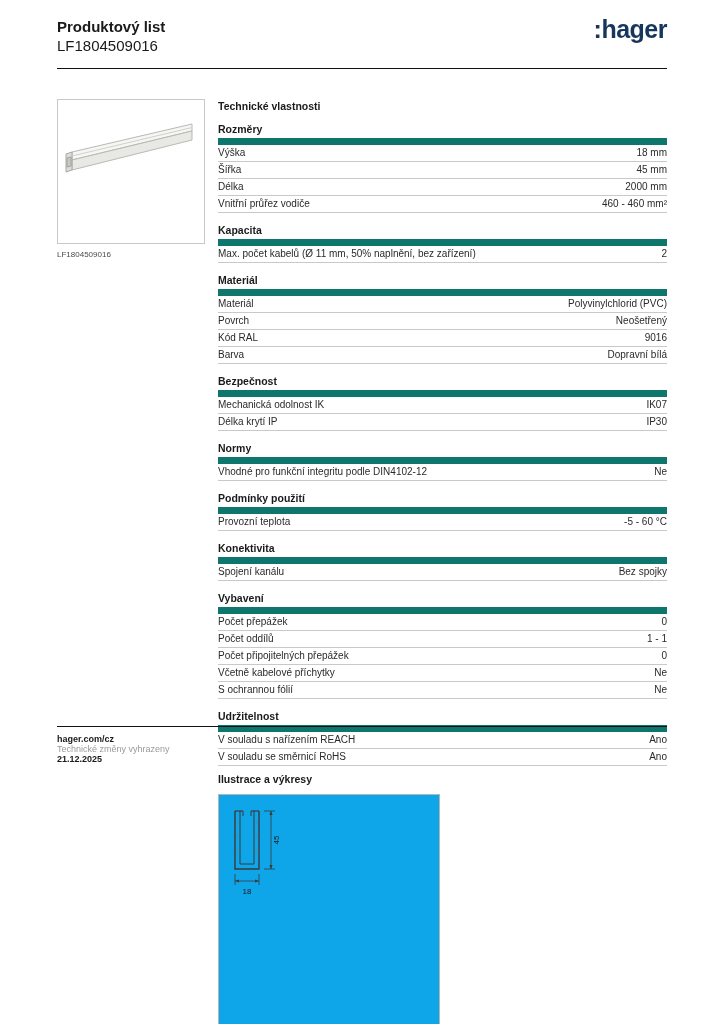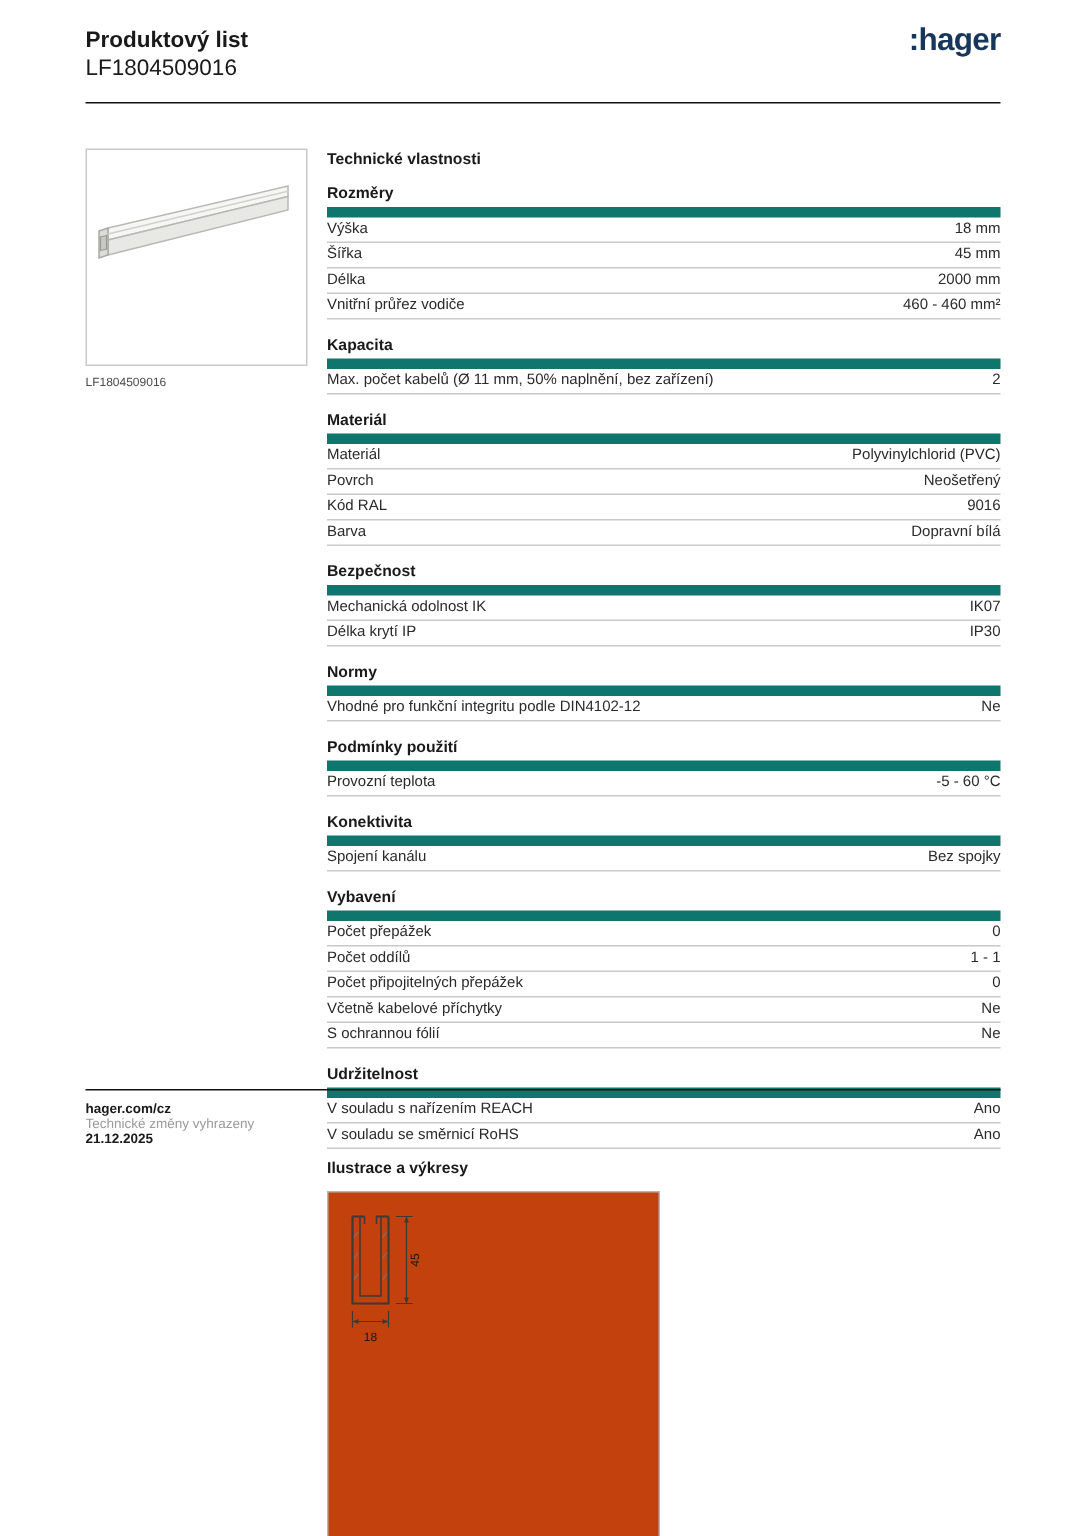--- a/index.html
+++ b/index.html
@@ -11,40 +11,40 @@
     position: relative;
     overflow: hidden;
   }
   .page { position: relative; width: 724px; height: 780px; padding: 18px 57px 0 57px; }
 
   
   .doc-header { display: flex; justify-content: space-between; align-items: flex-start;
     padding-bottom: 12px; border-bottom: 1px solid #111; }
   .doc-title { font-size: 15px; font-weight: bold; line-height: 1.25; }
   .doc-code { font-size: 15px; font-weight: normal; line-height: 1.25; }
-  .logo { font-size: 21px; font-weight: bold; letter-spacing: -0.5px; line-height: 0.9; }
+  .logo { font-size: 25px; font-weight: bold; letter-spacing: -0.5px; line-height: 0.9; }
 
   
   .content { display: flex; margin-top: 30px; }
   aside { width: 148px; margin-right: 13px; flex-shrink: 0; }
   .image-box { width: 148px; height: 145px; border: 1px solid #c9c9c9; background: #fff; overflow: hidden; }
   .image-caption { font-size: 8px; color: #4a4a4a; margin-top: 6px; }
 
   main { flex: 1; min-width: 0; }
   .specs-title { font-size: 10.5px; font-weight: bold; margin-top: 1px; }
 
   .sec-heading { font-size: 10.5px; font-weight: bold; margin-top: 11px;
     padding-bottom: 3px; border-bottom: 7px solid #0f766e; }
   .spec-row { display: flex; justify-content: space-between; align-items: baseline;
     font-size: 10px; padding: 2px 0 3px 0; border-bottom: 1px solid #c9c9c9; }
   .spec-row .lbl { color: #2a2a2a; padding-right: 10px; }
   .spec-row .val { color: #2a2a2a; text-align: right; white-space: nowrap; }
 
   .illus-title { font-size: 10.5px; font-weight: bold; margin-top: 7px; }
-  .drawing-box { width: 222px; height: 232px; border: 1px solid #b5b5b5; margin-top: 9px; background: #c2410c; }
+  .drawing-box { width: 222px; height: 232px; border: 1px solid #b5b5b5; margin-top: 9px; background: #0ea5e9; }
 
   
   .doc-footer { position: absolute; left: 57px; right: 57px; bottom: 16px;
     border-top: 1px solid #111; padding-top: 7px;
     display: flex; justify-content: space-between; align-items: baseline; font-size: 9px; flex-direction: column; }
   .footer-left { font-weight: bold; text-decoration: none; color: #1a1a1a; }
   .footer-center { color: #9a9a9a; }
   .footer-right { font-weight: bold; }
 
   svg text { font-family: "Liberation Sans", sans-serif; }

